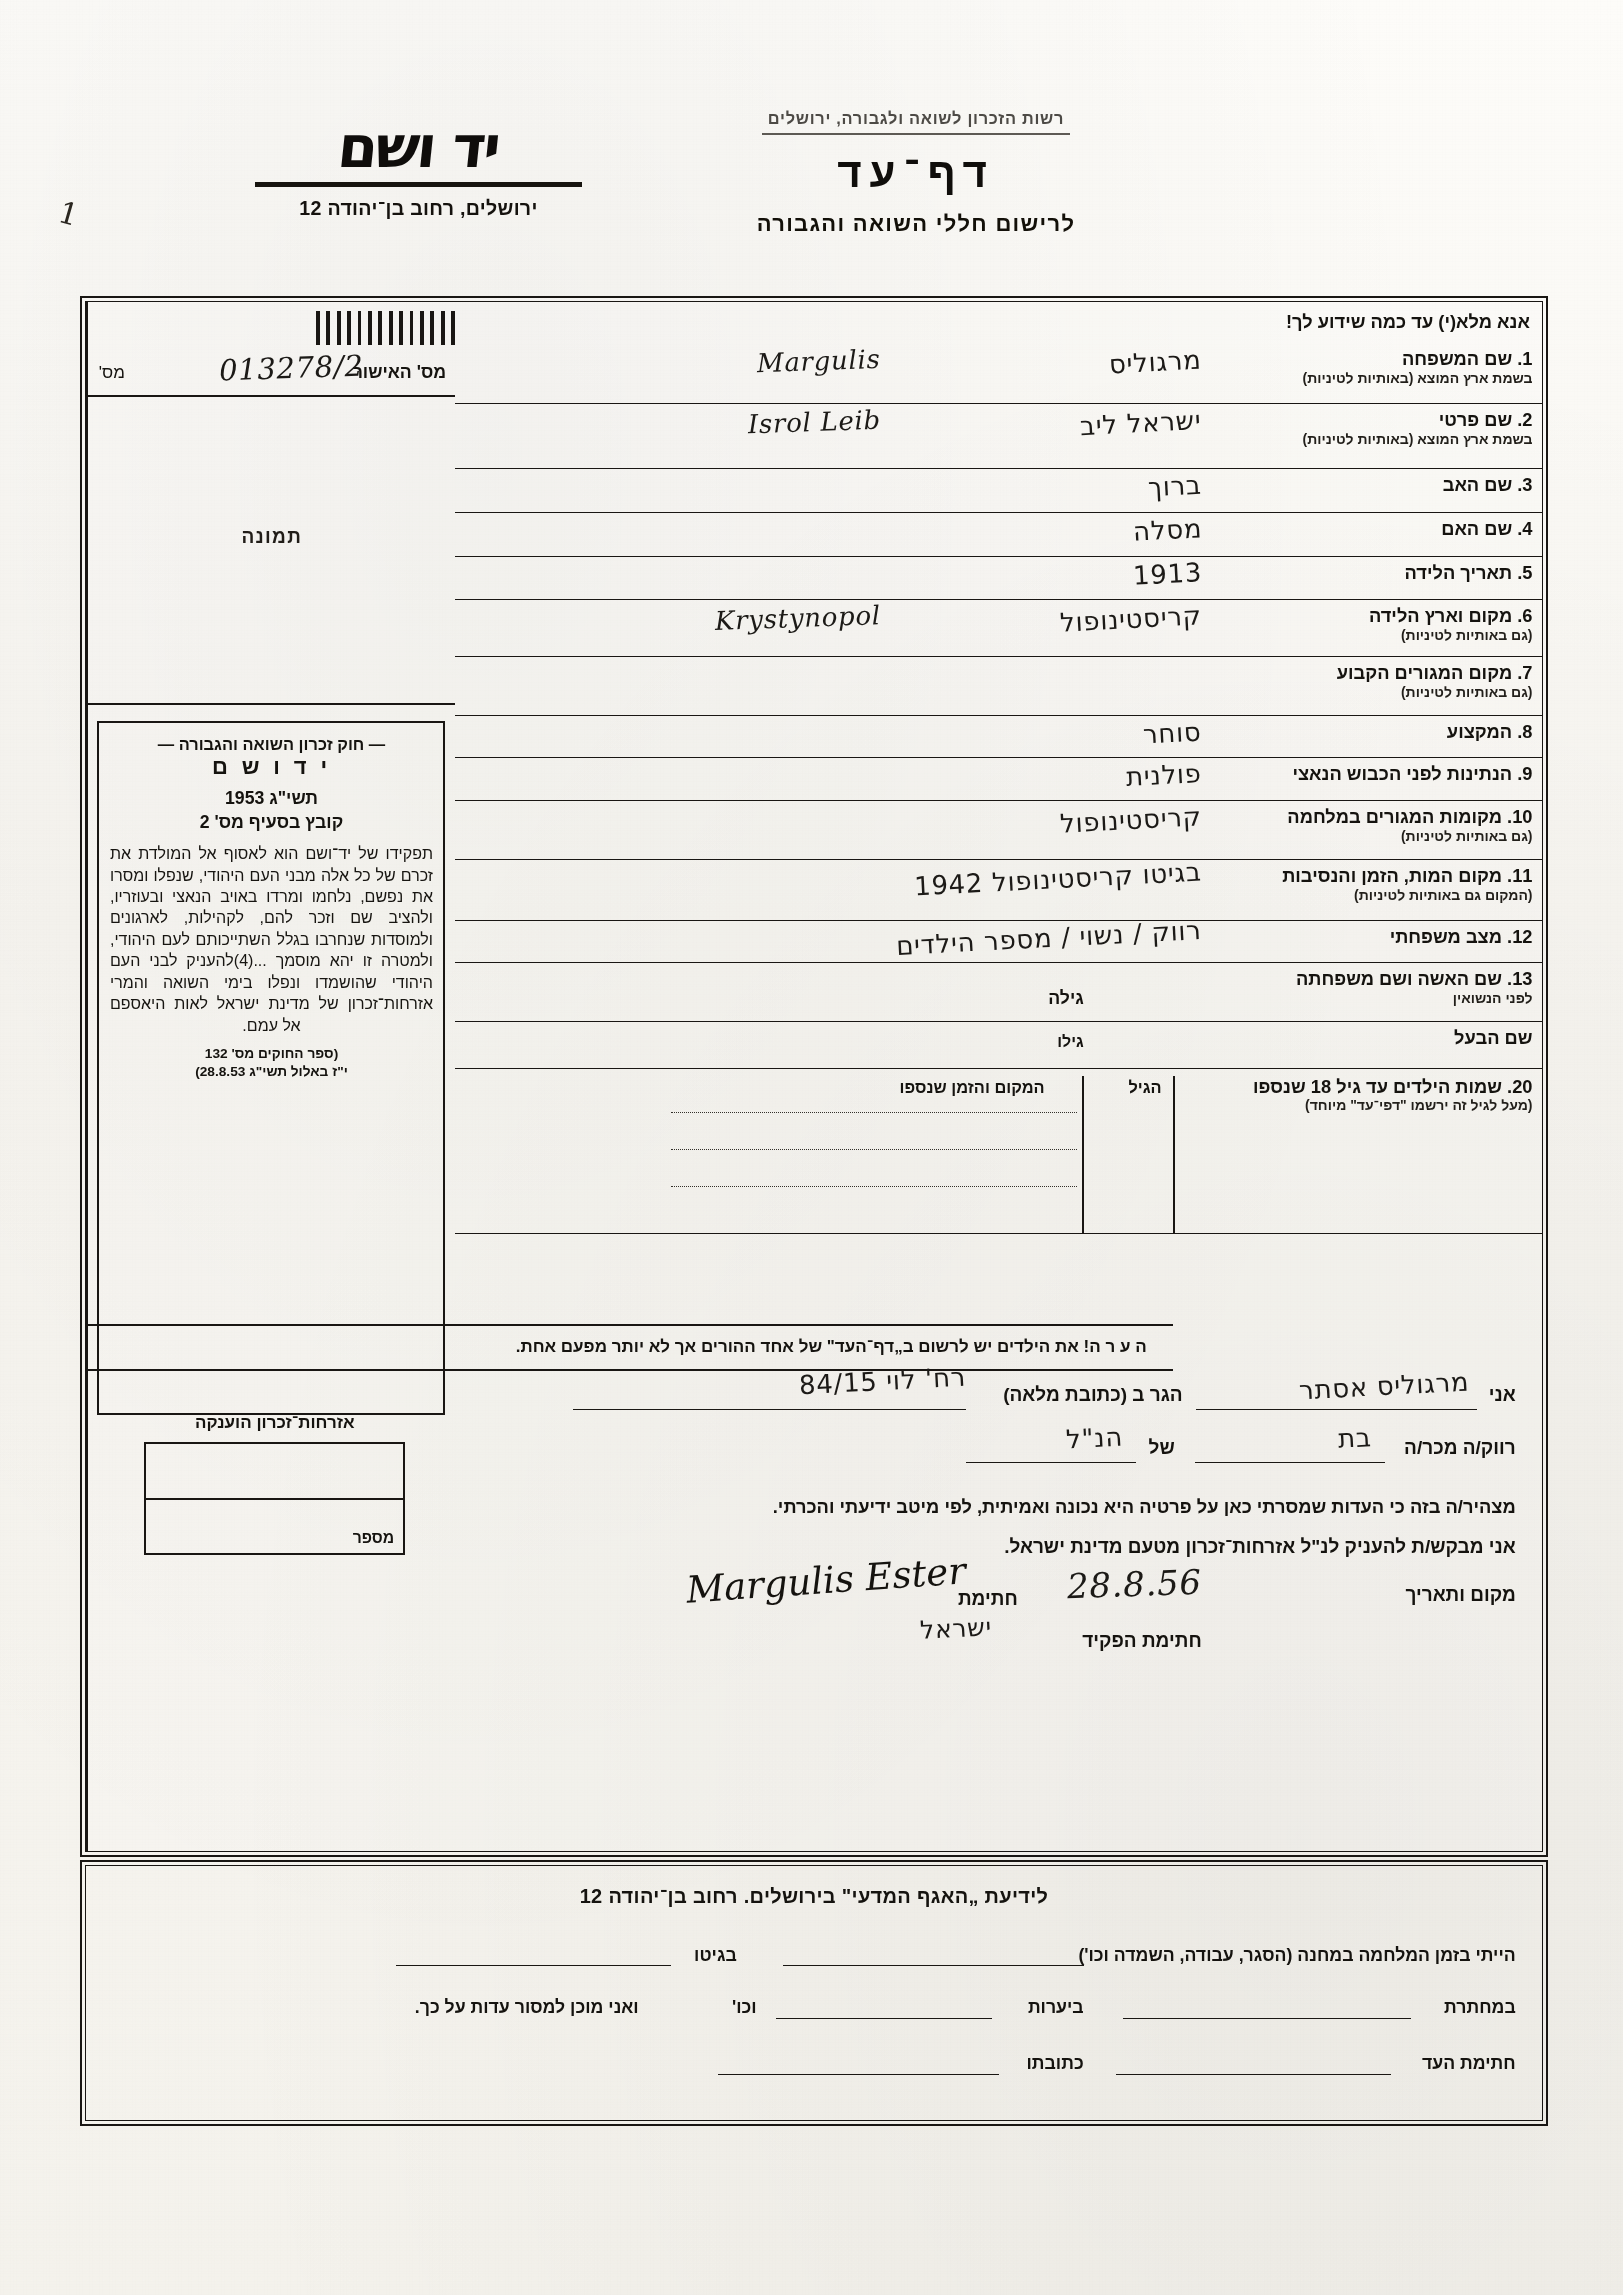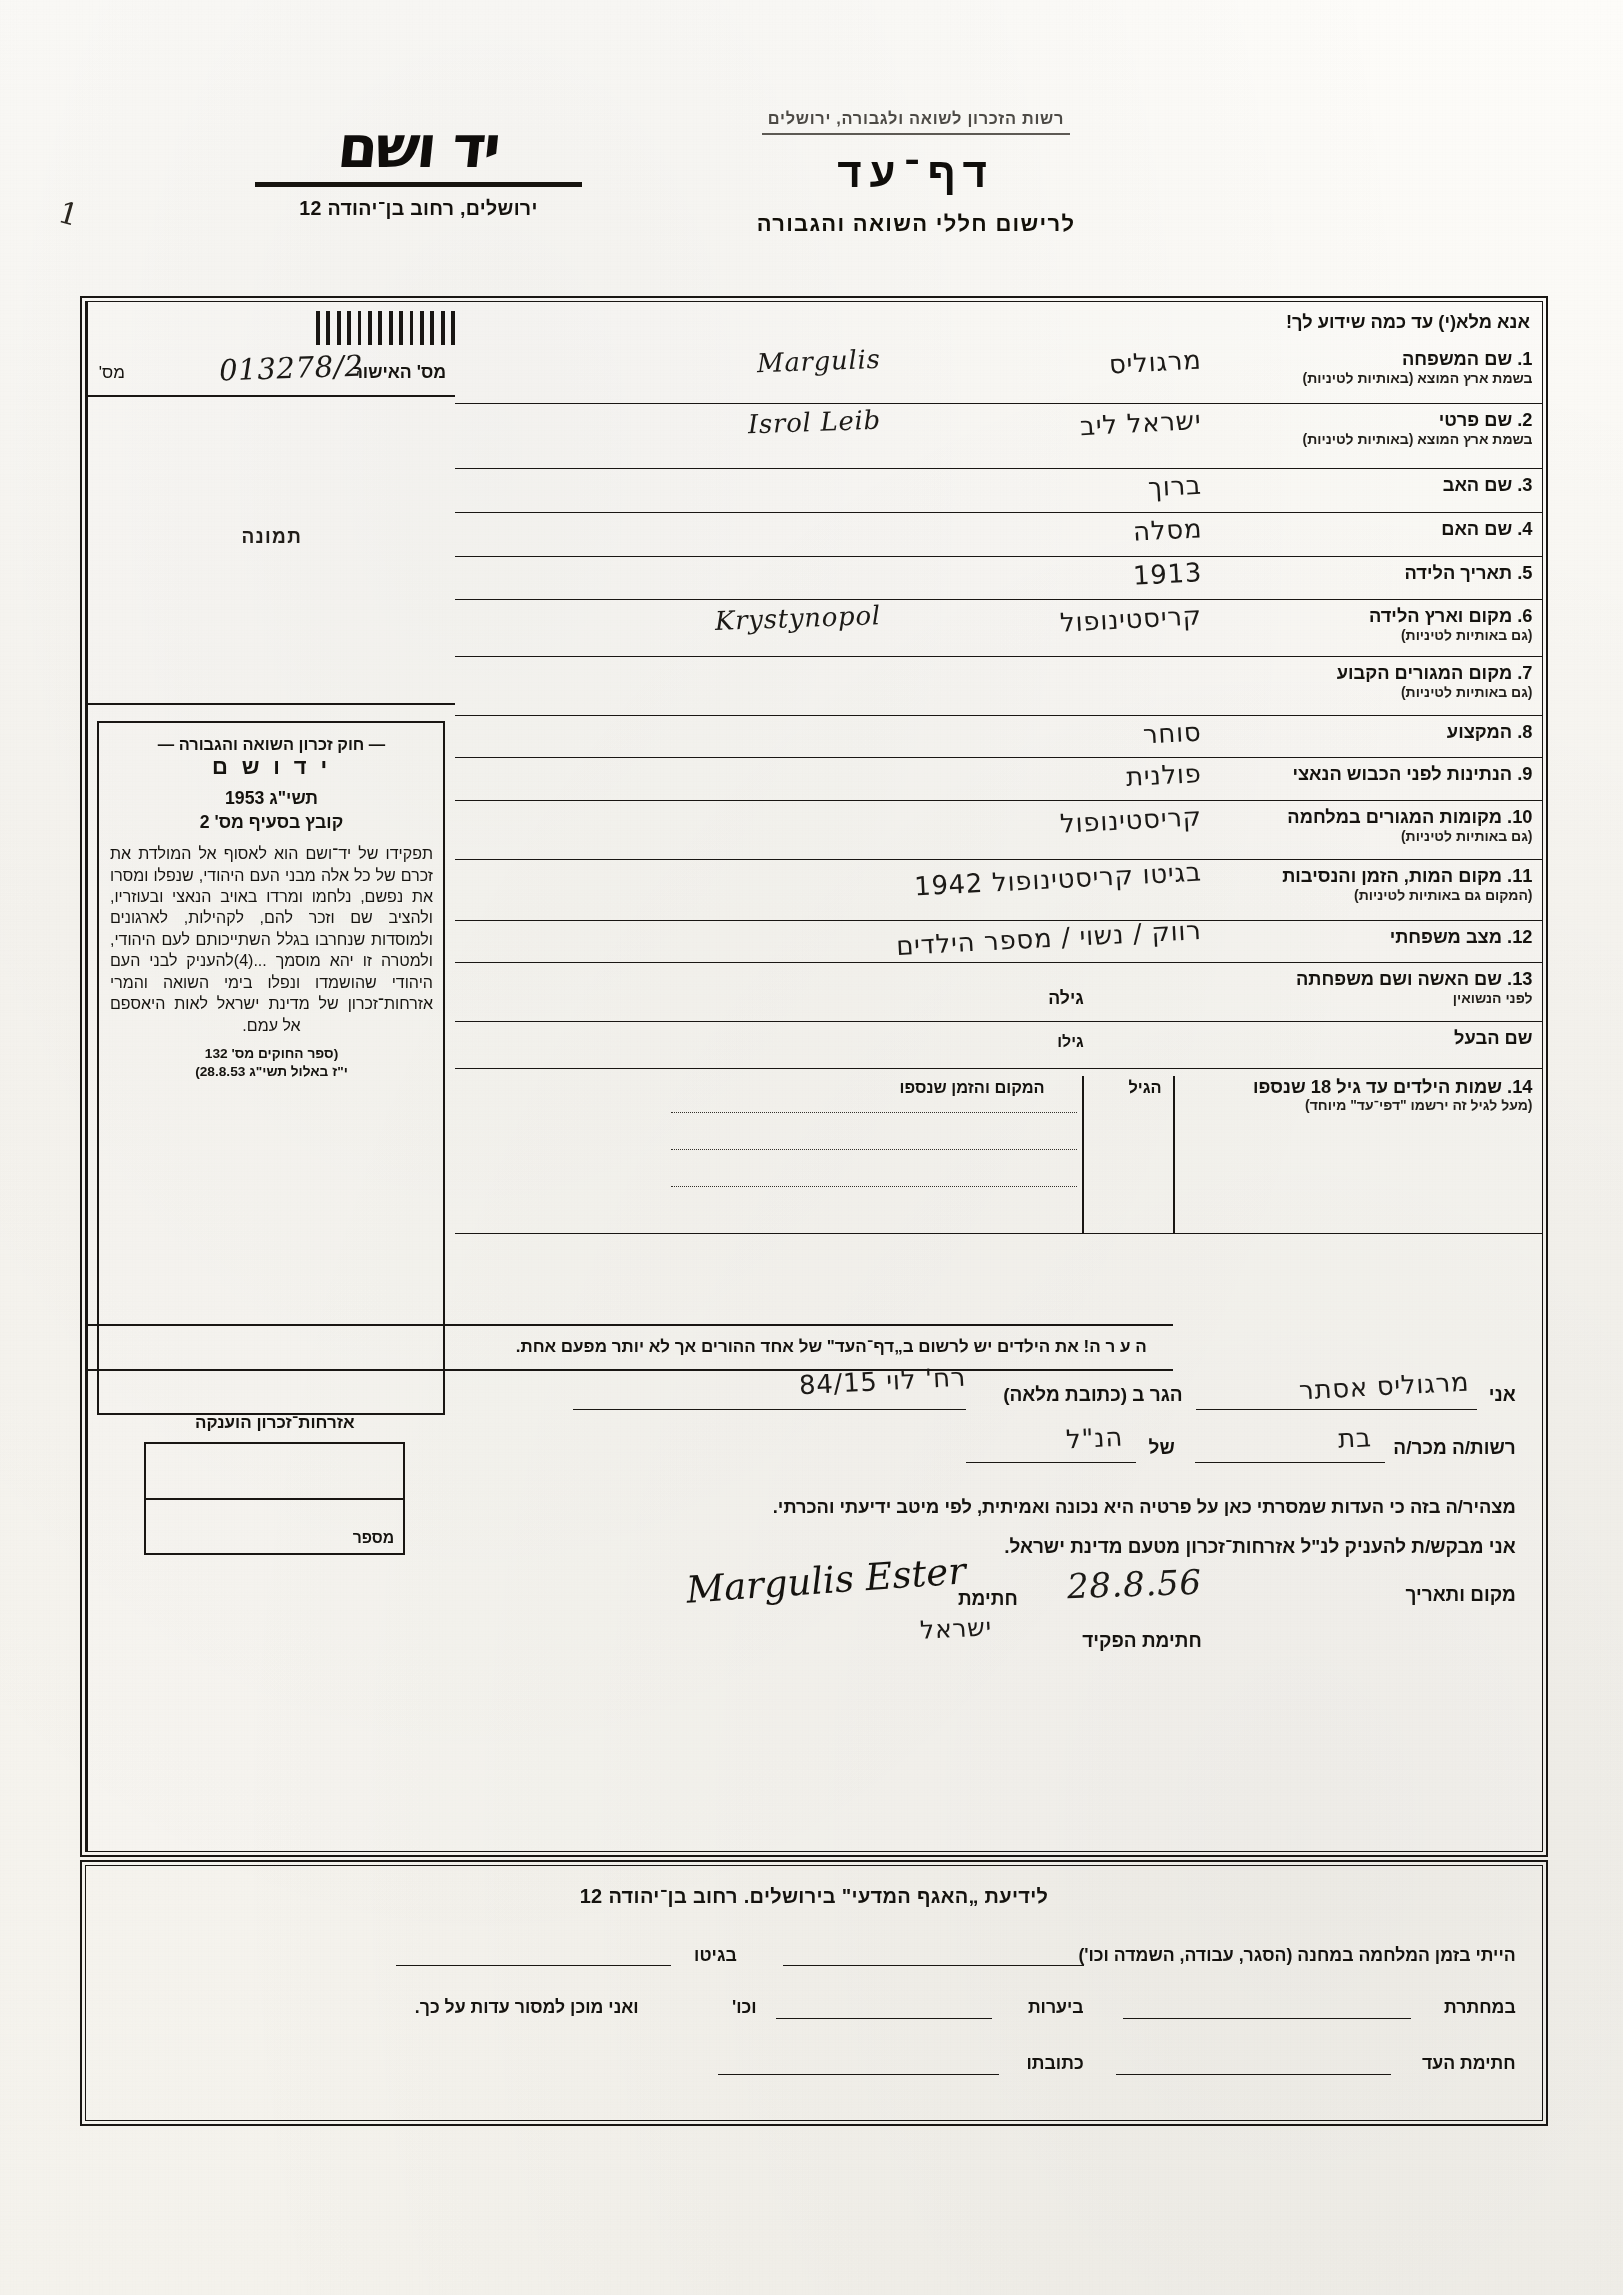--- a/index.html
+++ b/index.html
@@ -377,21 +377,21 @@
           </div>
           <div class="row" style="height: 46px;">
             <div class="rowtxt">
               <div class="m">שם הבעל</div>
             </div>
             <div style="position:absolute;right:458px;top:10.5px;font-size:16px;font-weight:bold;">גילו</div>
             <div style="position: absolute; right: 458px; top: -34px; font-size: 17.7px; font-weight: bold;">גילה</div>
           </div>
           <div class="row" style="height: 164px;">
             <div class="rowtxt" style="top:6.5px;">
-              <div class="m">14. שמות הילדים עד גיל 18 שנספו</div>
+              <div class="m">20. שמות הילדים עד גיל 18 שנספו</div>
               <div class="s">(מעל לגיל זה ירשמו "דפי־עד" מיוחד)</div>
             </div>
             <div style="position:absolute;right:367px;top:6.5px;width:1.3px;height:157px;background:#191613;"></div>
             <div style="position:absolute;right:458px;top:6.5px;width:1.3px;height:157px;background:#191613;"></div>
             <div style="position:absolute;right:380px;top:9.2px;font-size:16.4px;font-weight:bold;margin-left:48px;">הגיל</div>
             <div style="position:absolute;right:497px;top:9.2px;font-size:16.4px;font-weight:bold;">המקום והזמן שנספו</div>
             <div style="position:absolute;right:465px;top:43px;width:406px;border-bottom:1.3px dotted #33302a;"></div>
             <div style="position:absolute;right:465px;top:80px;width:406px;border-bottom:1.3px dotted #33302a;"></div>
             <div style="position:absolute;right:465px;top:117px;width:406px;border-bottom:1.3px dotted #33302a;"></div>
           </div>
@@ -404,21 +404,21 @@
 
     <div class="decl">
       <div class="l" style="right:26px;top:15.7px;">אני</div>
       <div class="hand-heb" style="position:absolute;right:72px;top:2.6px;font-size:26px;">מרגוליס אסתר</div>
       <div class="dash" style="right:65px;top:41px;width:281px;"></div>
 
       <div class="l" style="right:359px;top:15.7px;">הגר ב (כתובת מלאה)</div>
       <div class="hand-heb" style="position:absolute;right:576px;top:-2.6px;font-size:26px;">רח' לוי 84/15</div>
       <div class="dash" style="right:576px;top:41px;width:393px;"></div>
 
-      <div class="l" style="right:26px;top:69px;">רשות/ה מכר/ה</div>
+      <div class="l" style="right:26px;top:69px;">רווק/ה מכר/ה</div>
       <div class="hand-heb" style="position:absolute;right:170px;top:55px;font-size:26px;">בת</div>
       <div class="dash" style="right:157px;top:94px;width:190px;"></div>
 
       <div class="l" style="right:367px;top:69px;">של</div>
       <div class="hand-heb" style="position:absolute;right:419px;top:55px;font-size:26px;">הנ"ל</div>
       <div class="dash" style="right:406px;top:94px;width:170px;"></div>
 
       <div class="sig-note">מצהיר/ה בזה כי העדות שמסרתי כאן על פרטיה היא נכונה ואמיתית, לפי מיטב ידיעתי והכרתי.</div>
       <div class="req">אני מבקש/ת להעניק לנ"ל אזרחות־זכרון מטעם מדינת ישראל.</div>
 

